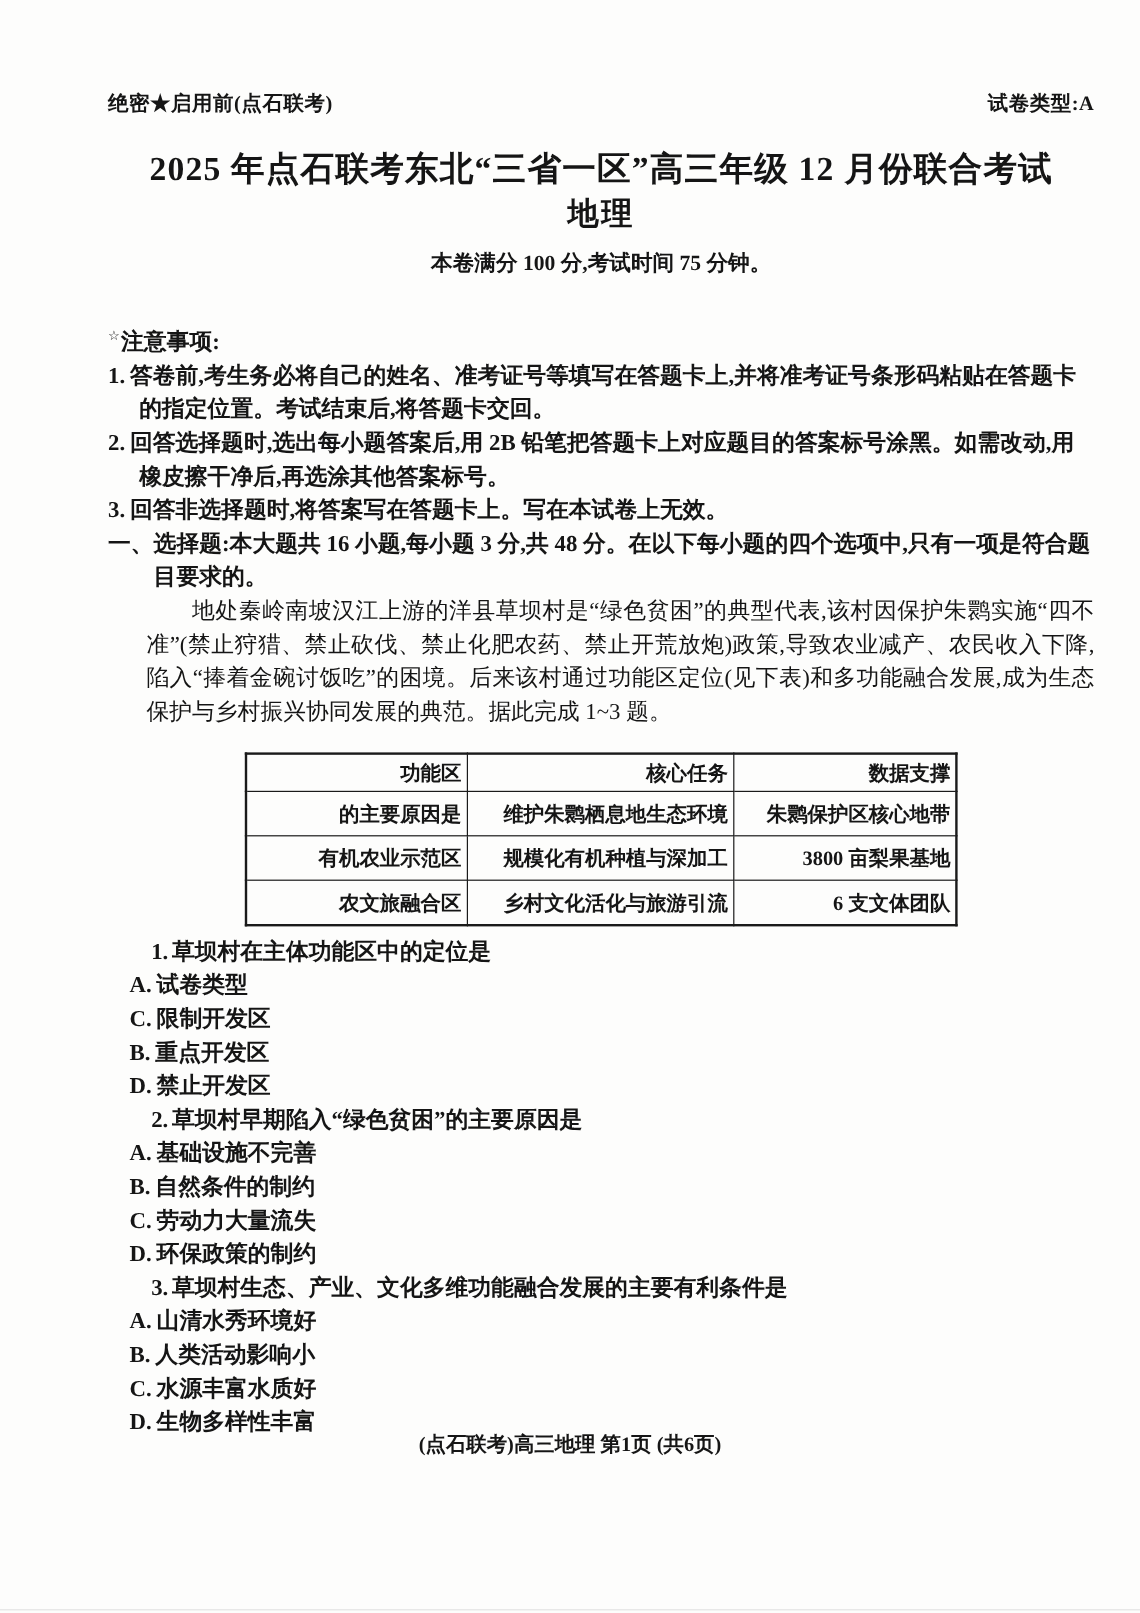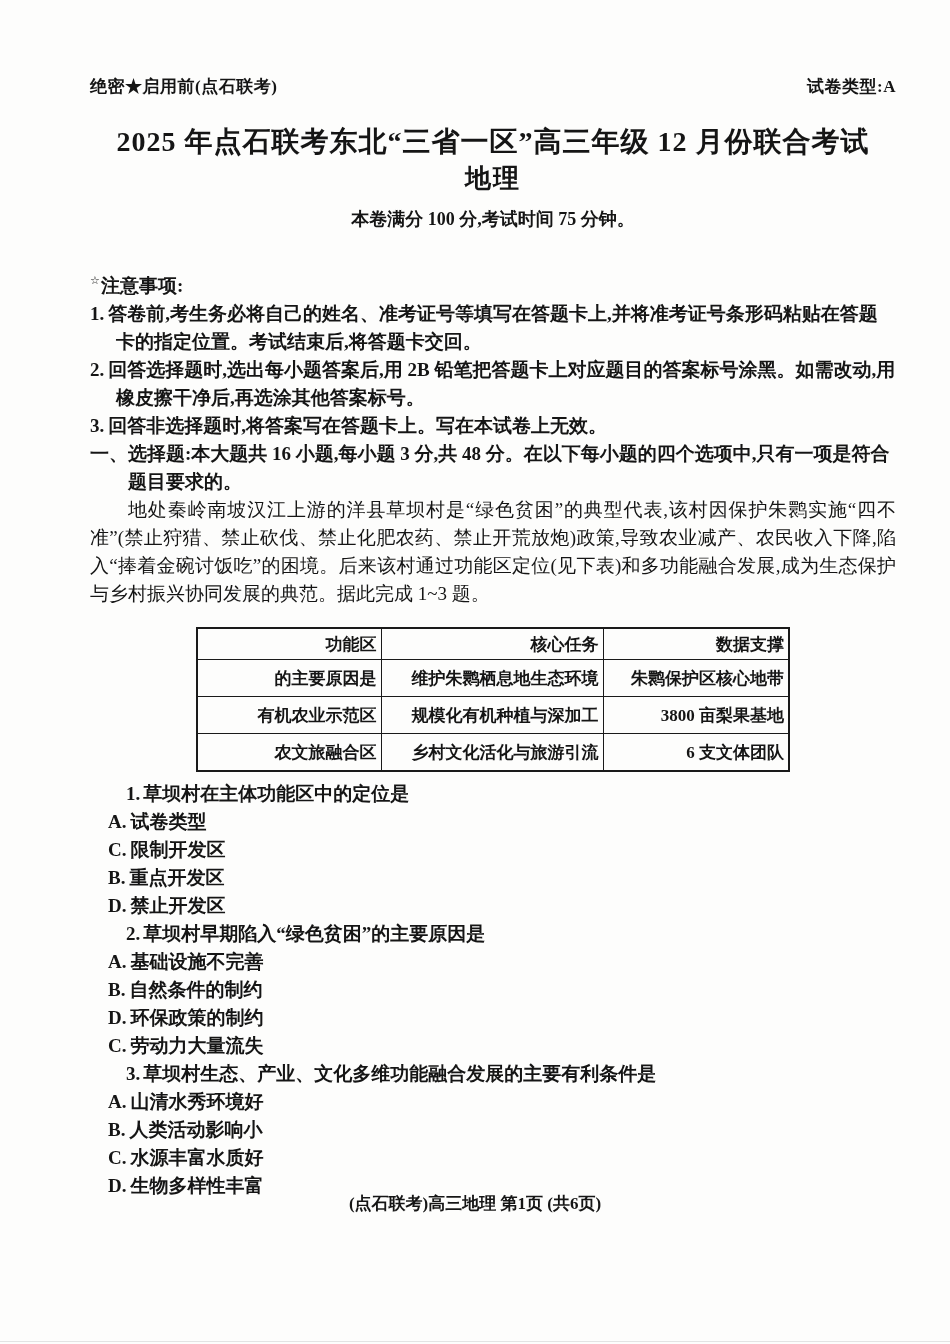--- a/index.html
+++ b/index.html
@@ -4,21 +4,21 @@
 <style>
   html, body { margin: 0; padding: 0; }
   body { background: #ffffff; }
   .page {
     position: relative;
     width: 950px;
     height: 1344px;
     margin: 0 auto;
     background: #fdfdfc;
     box-sizing: border-box;
-    padding: 75px 54px 0 90px;
+    padding: 75px 38px 0 90px;
     font-family: "Liberation Serif", "DejaVu Serif", serif;
     color: #151515;
     overflow: hidden;
   }
   .page::after{
     content:"";
     position:absolute; left:0; right:0; bottom:2px;
     border-bottom:1px solid #e3e3e3;
   }
   .doc-header {
@@ -72,20 +72,21 @@
     padding-left: 38px;
     text-indent: -38px;
   }
   .passage {
     font-size: 19px;
     font-weight: 400;
     line-height: 28px;
     text-indent: 2em;
     text-align: justify;
     margin-top: 0;
+    margin-left: 32px;
   }
   table.func-table {
     border-collapse: collapse;
     margin: 10px auto 8px;
     table-layout: fixed;
     width: 592px;
     border: 2px solid #1a1a1a;
   }
   table.func-table th, table.func-table td {
     border: 1.3px solid #1a1a1a;
@@ -184,22 +185,22 @@
 
   <div class="question"><span class="qnum">1.</span><span>草坝村在主体功能区中的定位是</span></div>
   <div class="option"><span class="olabel">A.</span><span>试卷类型</span></div>
   <div class="option"><span class="olabel">C.</span><span>限制开发区</span></div>
   <div class="option"><span class="olabel">B.</span><span>重点开发区</span></div>
   <div class="option"><span class="olabel">D.</span><span>禁止开发区</span></div>
 
   <div class="question"><span class="qnum">2.</span><span>草坝村早期陷入“绿色贫困”的主要原因是</span></div>
   <div class="option"><span class="olabel">A.</span><span>基础设施不完善</span></div>
   <div class="option"><span class="olabel">B.</span><span>自然条件的制约</span></div>
+  <div class="option"><span class="olabel">C.</span><span>劳动力大量流失</span></div>
   <div class="option"><span class="olabel">D.</span><span>环保政策的制约</span></div>
-  <div class="option"><span class="olabel">C.</span><span>劳动力大量流失</span></div>
 
   <div class="question"><span class="qnum">3.</span><span>草坝村生态、产业、文化多维功能融合发展的主要有利条件是</span></div>
   <div class="option"><span class="olabel">A.</span><span>山清水秀环境好</span></div>
   <div class="option"><span class="olabel">B.</span><span>人类活动影响小</span></div>
   <div class="option"><span class="olabel">C.</span><span>水源丰富水质好</span></div>
   <div class="option"><span class="olabel">D.</span><span>生物多样性丰富</span></div>
 
   <div class="doc-footer">(点石联考)高三地理 第1页 (共6页)</div>
 
 </div>

